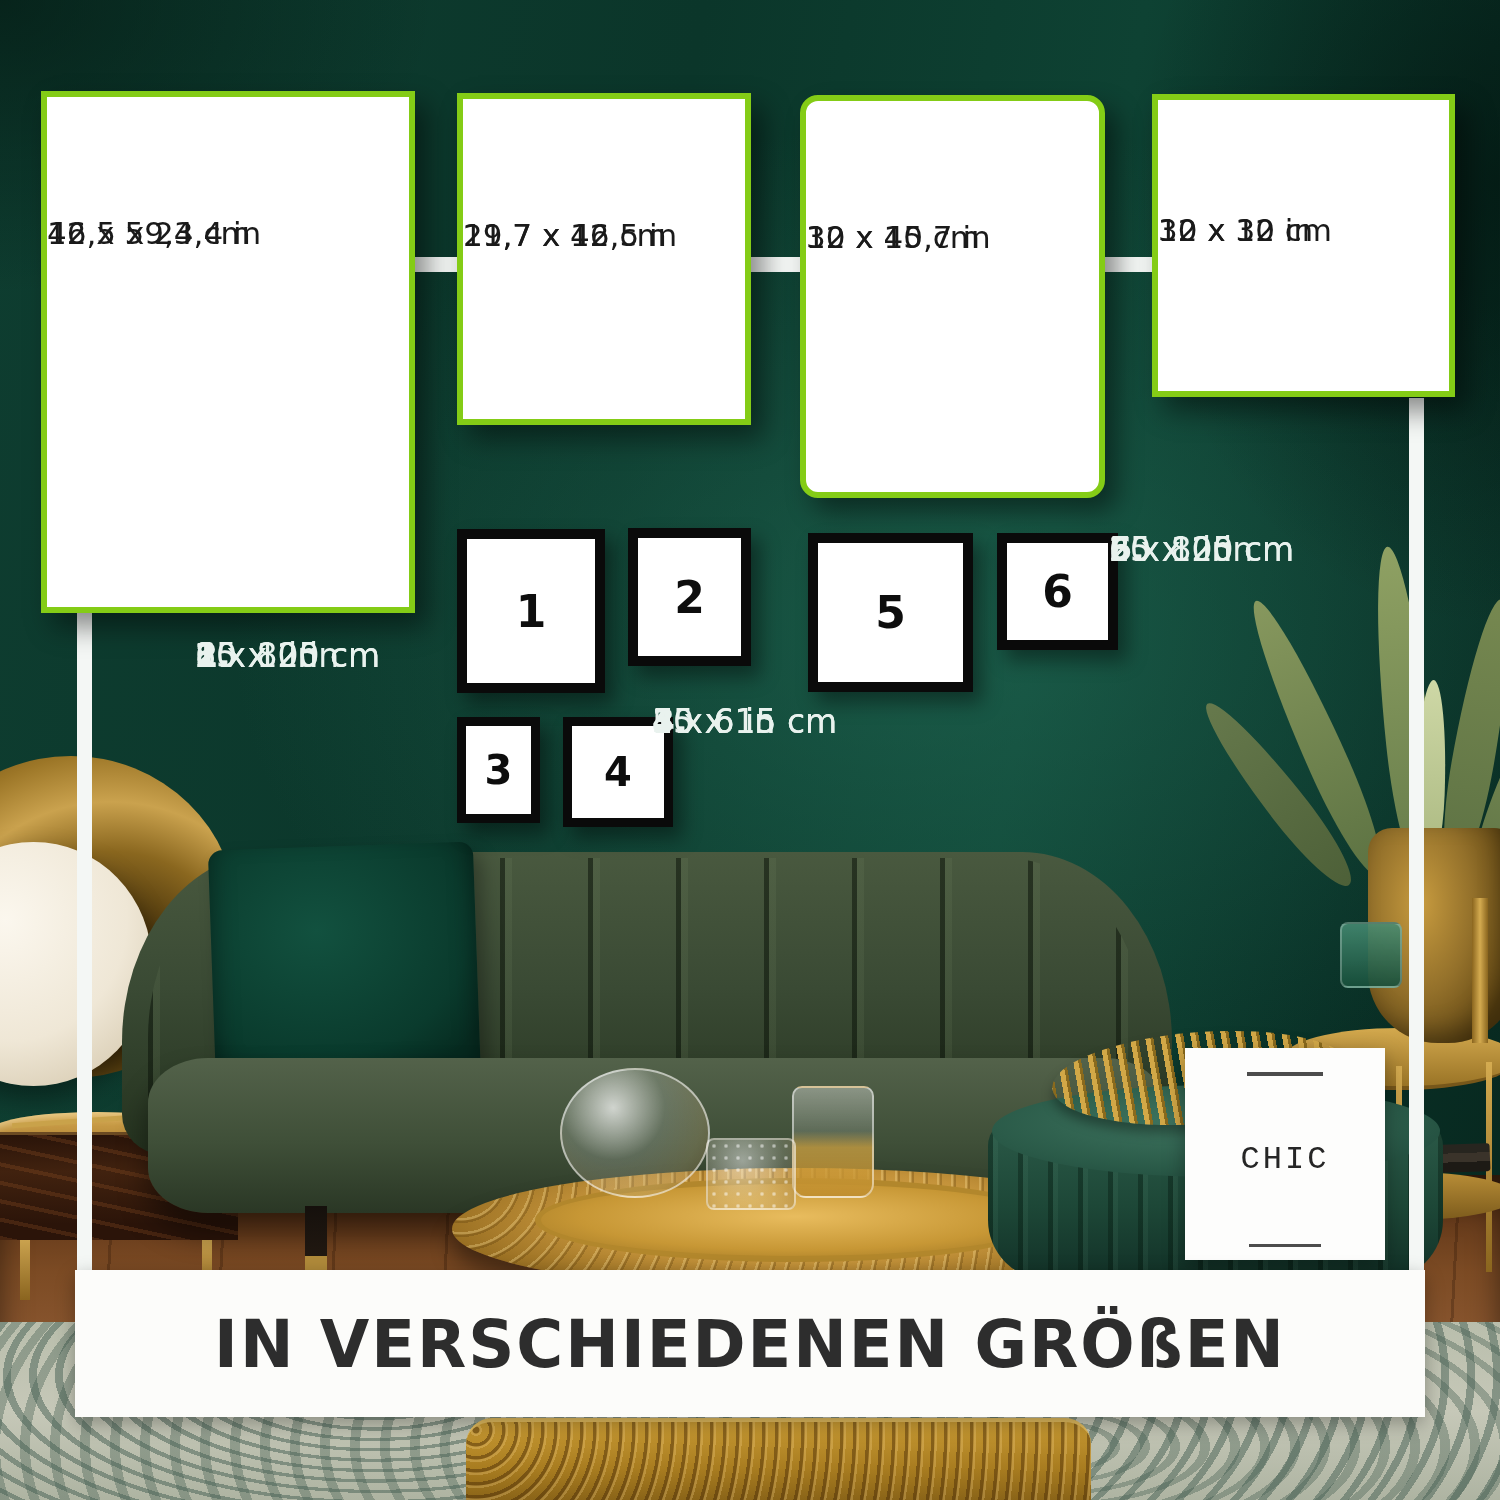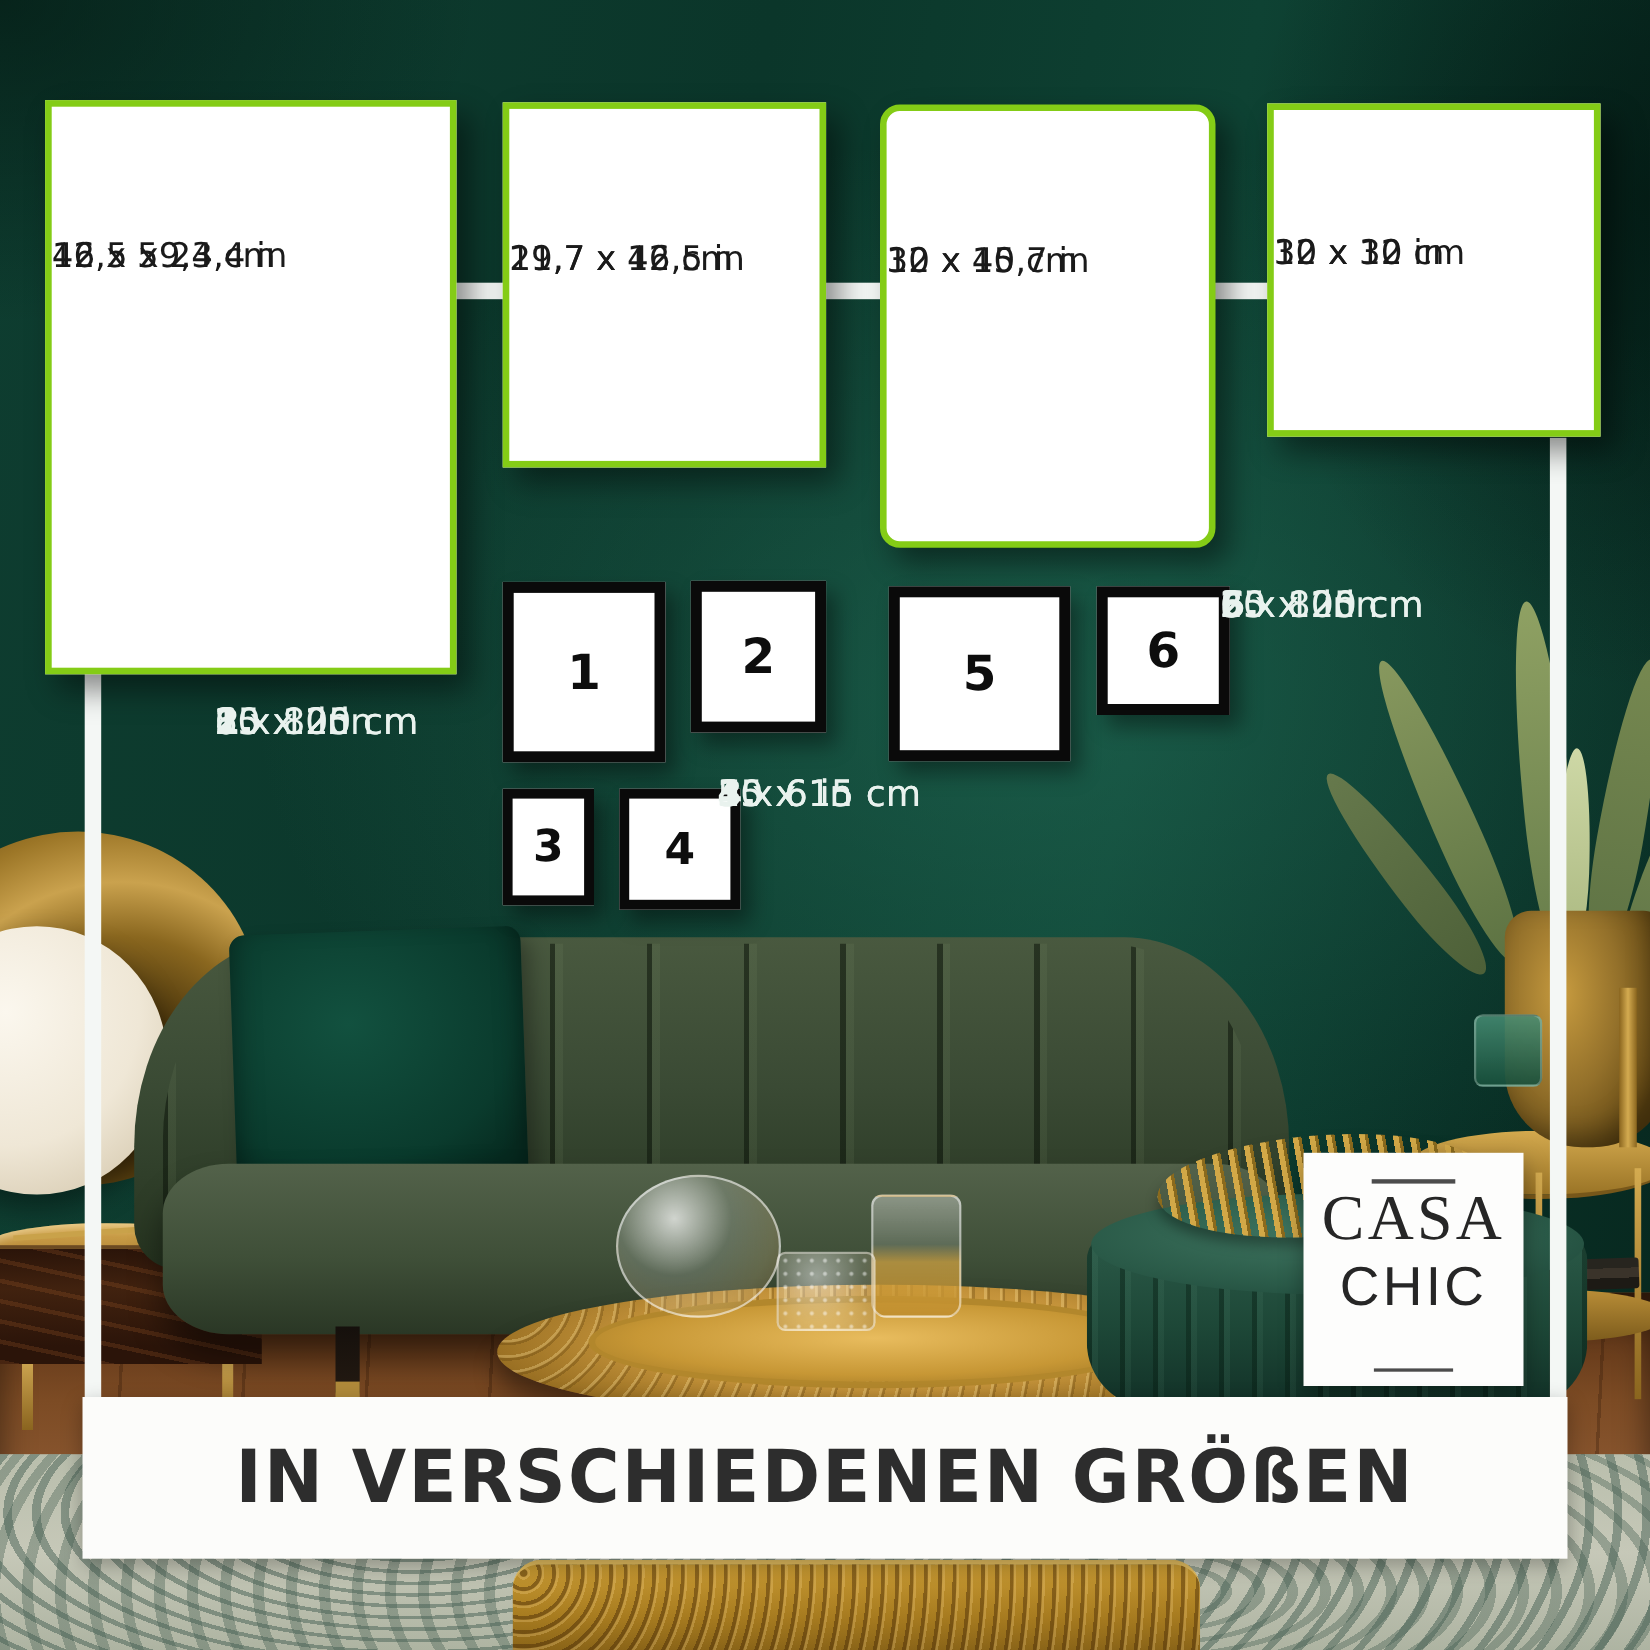--- a/index.html
+++ b/index.html
@@ -145,22 +145,22 @@
   .lg56{left:1109px;top:531px;width:260px;line-height:38px;}
   .lg56 .lgroup{margin-bottom:15px;}
 
   .logo{left:1185px;top:1048px;width:200px;height:212px;background:#fdfdfc;
         box-shadow:0 8px 20px rgba(0,0,0,.35);color:#262626;}
   .logo-rule{background:#4c4c4c;}
   .rule-top{left:62px;top:24px;width:76px;height:4px;}
   .rule-bottom{left:64px;top:196px;width:72px;height:3px;}
   .casa{left:0;top:30px;width:100%;text-align:center;font-family:"Liberation Serif",serif;
         font-size:58px;letter-spacing:3px;line-height:1;}
-  .chic{left:0;top:96px;width:100%;text-align:center;font-family:Liberation Sans, sans-serif;
-        font-size:50px;letter-spacing:3px;line-height:1;}
+  .chic{left:0;top:96px;width:100%;text-align:center;font-family:Liberation Mono, monospace;
+        font-size:32px;letter-spacing:3px;line-height:1;}
 
   .banner{left:75px;top:1270px;width:1350px;height:147px;background:#fcfcfa;
           display:flex;align-items:center;justify-content:center;box-shadow:0 6px 18px rgba(0,0,0,.3);}
   .banner-text{position:static;font-size:64px;font-weight:bold;letter-spacing:2px;color:#2d2d2d;
                transform:scaleY(1.04);white-space:nowrap;}
 </style>
 </head>
 <body>
 
 <div id="stage">
@@ -305,21 +305,20 @@
       <div class="lline">
           <span class="lnum">6.</span>
           <span>20 x 20 cm</span>
         </div>
       <div class="lline">8 x 8 in</div>
     </div>
   </div>
 
   <div class="logo">
     <div class="logo-rule rule-top"></div>
-    <div class="casa">CASA</div>
     <div class="chic">CHIC</div>
     <div class="logo-rule rule-bottom"></div>
   </div>
 
   <div class="banner">
     <div class="banner-text">IN VERSCHIEDENEN GRÖßEN</div>
   </div>
 
 </div>
 

